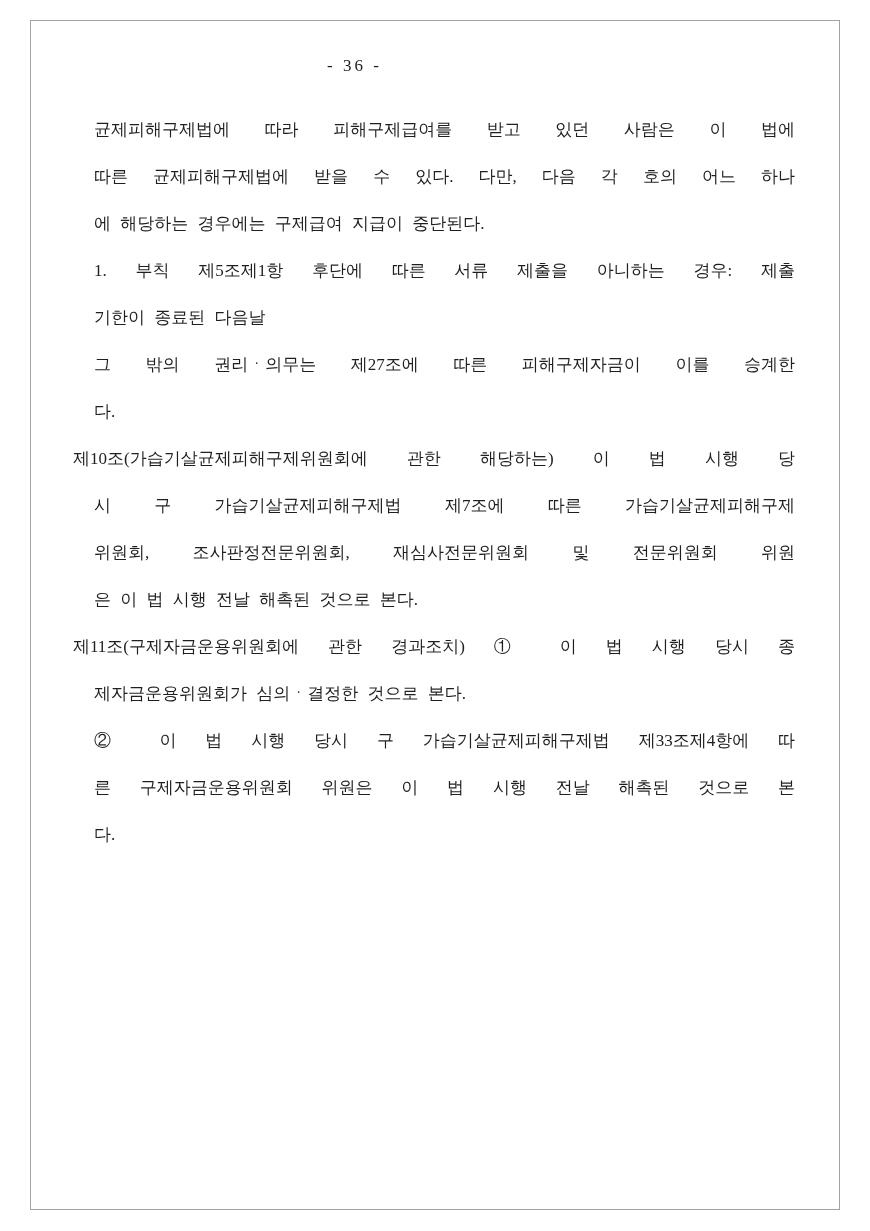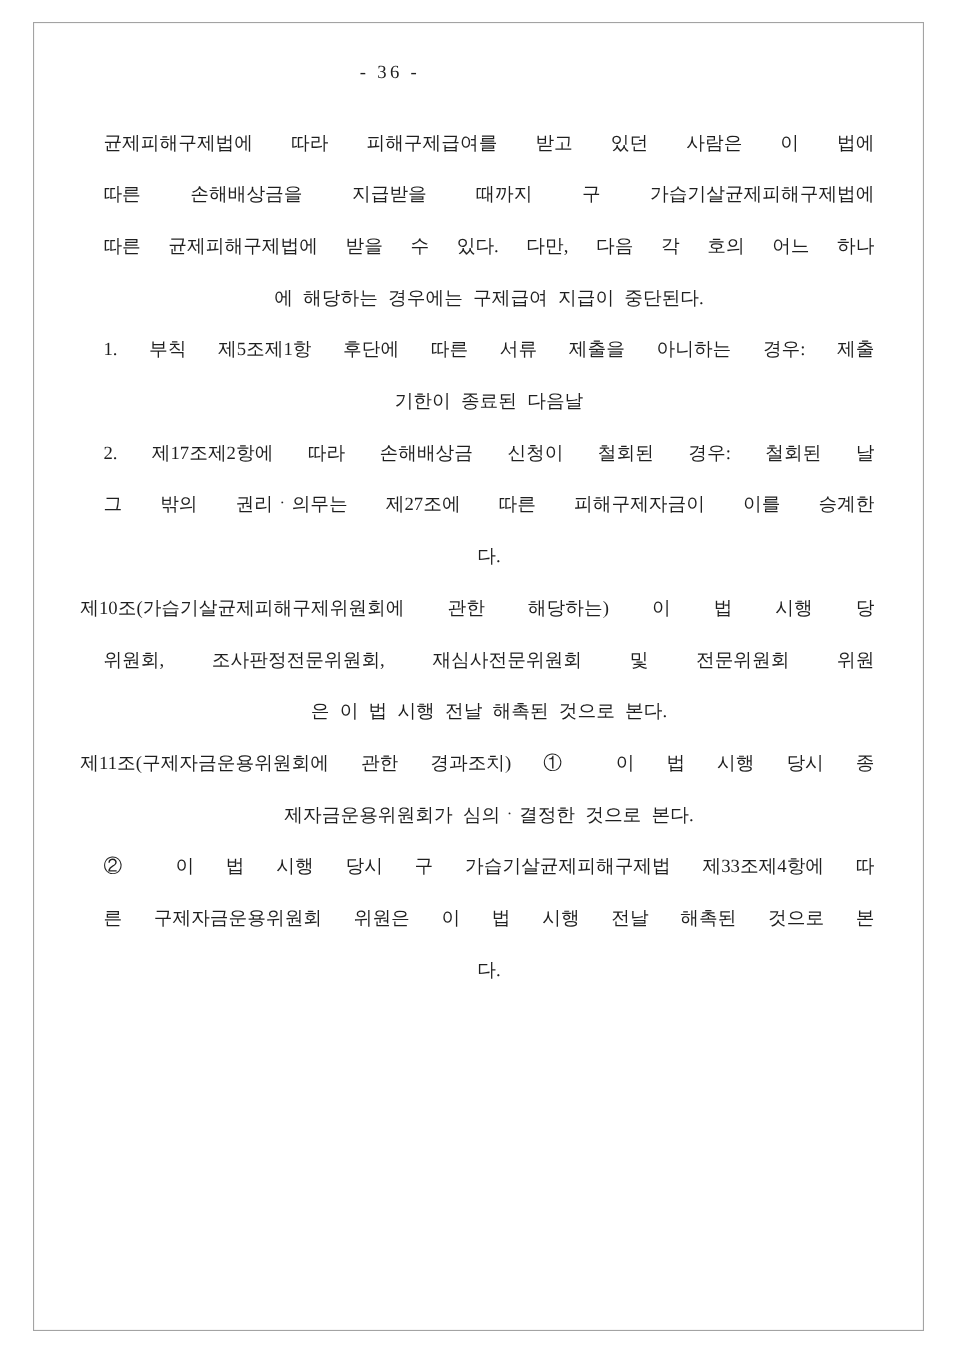--- a/index.html
+++ b/index.html
@@ -43,50 +43,49 @@
     position: absolute;
     left: 73px;
     top: 106px;
     width: 722px;
     font-size: 17px;
     color: var(--text, #1f1f1f);
   }
   .line {
     height: 47px;
     line-height: 47px;
-    text-align: center;
+    text-align: left;
     word-spacing: 5px;
     white-space: normal;
     overflow: hidden;
   }
   .line.indent-1 {
     padding-left: 21px;
   }
   .line.just {
     text-align: justify;
     text-align-last: justify;
   }
 </style>
 </head>
 <body>
 
 <div class="page">
   <div class="page-border"></div>
   <div class="page-number">- 36 -</div>
   <div class="body-text">
       <div class="line indent-1 just">균제피해구제법에 따라 피해구제급여를 받고 있던 사람은 이 법에</div>
-      <div class="line indent-1 just">따른 손해배상금을 지급받을 때까지 구 가습기살균제피해구제법에</div>
       <div class="line indent-1 just">따른 균제피해구제법에 받을 수 있다. 다만, 다음 각 호의 어느 하나</div>
       <div class="line indent-1">에 해당하는 경우에는 구제급여 지급이 중단된다.</div>
       <div class="line indent-1 just">1. 부칙 제5조제1항 후단에 따른 서류 제출을 아니하는 경우: 제출</div>
       <div class="line indent-1">기한이 종료된 다음날</div>
-      <div class="line indent-1 just">2. 제17조제2항에 따라 손해배상금 신청이 철회된 경우: 철회된 날</div>
       <div class="line indent-1 just">그 밖의 권리ㆍ의무는 제27조에 따른 피해구제자금이 이를 승계한</div>
       <div class="line indent-1">다.</div>
       <div class="line indent-0 just">제10조(가습기살균제피해구제위원회에 관한 해당하는) 이 법 시행 당</div>
+      <div class="line indent-1 just">시 구 가습기살균제피해구제법 제7조에 따른 가습기살균제피해구제</div>
       <div class="line indent-1 just">위원회, 조사판정전문위원회, 재심사전문위원회 및 전문위원회 위원</div>
       <div class="line indent-1">은 이 법 시행 전날 해촉된 것으로 본다.</div>
       <div class="line indent-0 just">제11조(구제자금운용위원회에 관한 경과조치) ① 이 법 시행 당시 종</div>
       <div class="line indent-1">제자금운용위원회가 심의ㆍ결정한 것으로 본다.</div>
       <div class="line indent-1 just">② 이 법 시행 당시 구 가습기살균제피해구제법 제33조제4항에 따</div>
       <div class="line indent-1 just">른 구제자금운용위원회 위원은 이 법 시행 전날 해촉된 것으로 본</div>
       <div class="line indent-1">다.</div>
     </div>
 </div>
 

